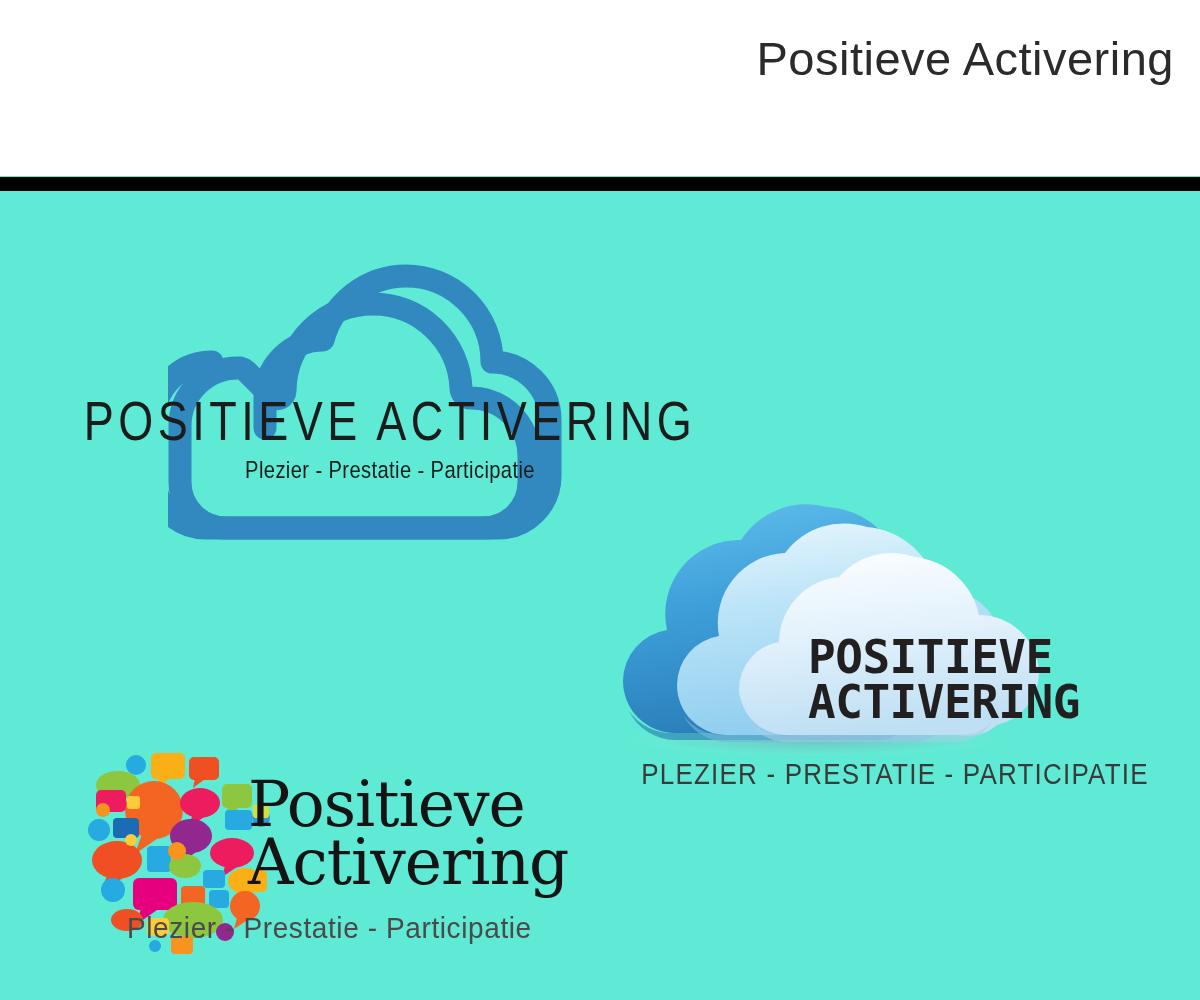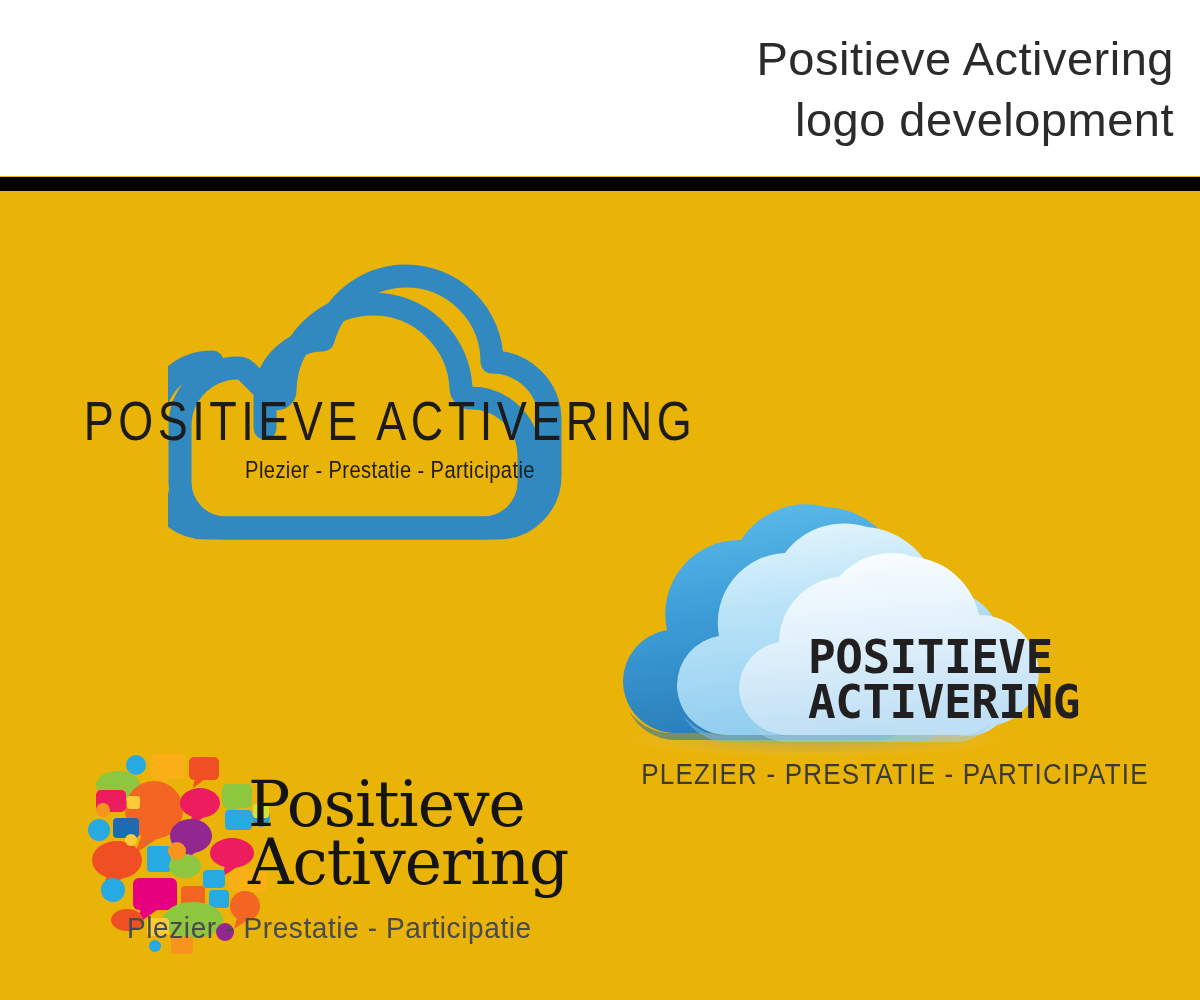--- a/index.html
+++ b/index.html
@@ -8,21 +8,21 @@
     padding: 0;
     background: #ffffff;
   }
   body {
     font-family: "Liberation Sans", sans-serif;
   }
   #page {
     position: relative;
     width: 1200px;
     height: 1000px;
-    background: #eab308;
+    background: #5eead4;
     overflow: hidden;
   }
 
   
   .header {
     position: absolute;
     top: 0; left: 0;
     width: 1200px;
     height: 176px;
     background: #ffffff;
@@ -186,21 +186,20 @@
   }
 </style>
 </head>
 <body>
 
 <div id="page">
 
   <div class="header">
     <div class="header-title">
       <span class="line">Positieve Activering</span>
-      <span class="line">logo development</span>
     </div>
   </div>
   <div class="divider-bar"></div>
 
   <div class="logo-outline">
 
     <svg class="cloudsvg" viewBox="0 0 430 330">
       <path d="M 38 300
                L 330 300
                A 52 52 0 0 0 382 248

